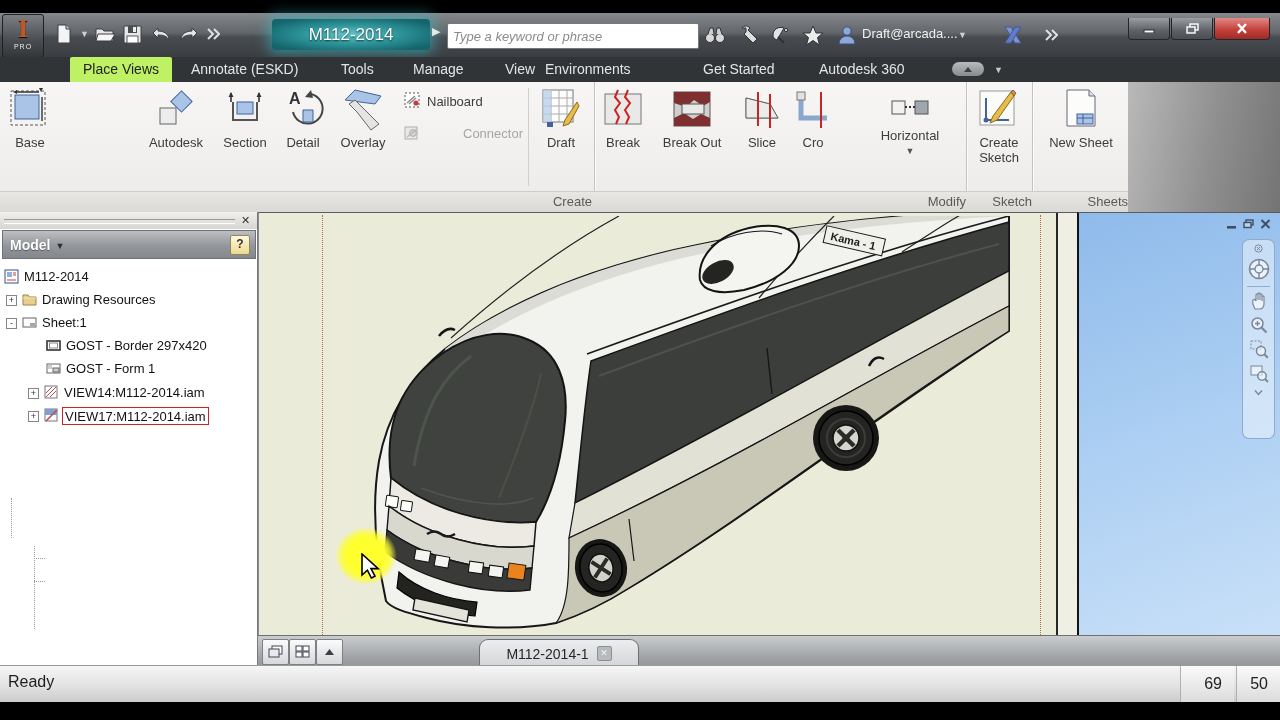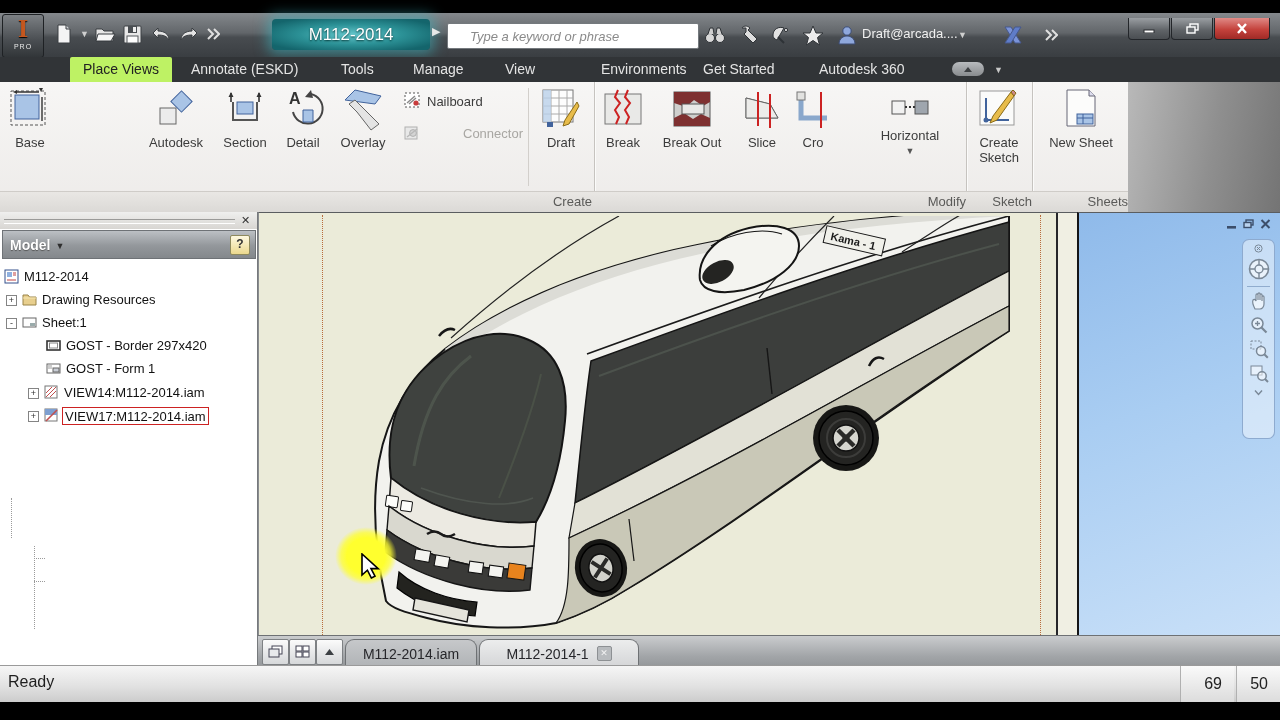--- a/index.html
+++ b/index.html
@@ -16,21 +16,21 @@
   .qat{position:absolute;top:7px;height:28px;display:flex;align-items:center;}
   .qicon{width:28px;height:26px;display:flex;align-items:center;justify-content:center;cursor:default;}
   .tb-caret{color:#cfcfcf;font-size:9px;margin:0 2px;}
   #doc-pill{position:absolute;left:272px;top:6px;width:158px;height:31px;border-radius:4px;
     background:radial-gradient(ellipse at center,#66c7cc 0%,#2c9297 45%,#14656c 85%);
     box-shadow:0 0 14px 4px rgba(60,190,200,.55);color:#fff;font-size:17px;
     display:flex;align-items:center;justify-content:center;text-shadow:0 1px 2px #033;}
   #doc-pill-arrow{position:absolute;left:432px;top:12px;color:#e8e8e8;font-size:11px;}
   #searchbox{position:absolute;left:447px;top:10px;width:250px;height:24px;background:#fff;border:1px solid #74797d;
     border-radius:2px;}
-  #searchbox input{width:240px;height:20px;margin:1px 20px;border:0;outline:none;font-family:"Liberation Sans",sans-serif;
+  #searchbox input{width:240px;height:20px;margin:1px 3px;border:0;outline:none;font-family:"Liberation Sans",sans-serif;
     font-size:13px;color:#4c1d95;background:transparent;}
   #searchbox input::placeholder{font-style:italic;color:#8a8a8a;}
   .ticon{position:absolute;top:9px;width:26px;height:26px;display:flex;align-items:center;justify-content:center;}
   #account{position:absolute;left:862px;top:13px;color:#f0f0f0;font-size:13px;}
   #acct-caret{position:absolute;left:958px;top:17px;color:#cfcfcf;font-size:9px;}
   #winbtns{position:absolute;right:10px;top:5px;display:flex;}
   .wbtn{height:21px;border:1px solid #23262a;border-top:0;border-radius:0 0 4px 4px;
     display:flex;align-items:center;justify-content:center;margin-left:1px;}
   .wbtn.min,.wbtn.max{width:40px;background:linear-gradient(#9a9ea2,#5e6266 60%,#4a4e52);}
   .wbtn.close{width:54px;background:linear-gradient(#e08a86,#c4423c 55%,#a02a26);}
@@ -247,21 +247,21 @@
       </div>
     </div>
   </div>
 
   <div id="tabrow">
     <span class="rtab active" style="left:70px">Place Views</span>
     <span class="rtab" style="left:178px">Annotate (ESKD)</span>
     <span class="rtab" style="left:328px">Tools</span>
     <span class="rtab" style="left:400px">Manage</span>
     <span class="rtab" style="left:492px">View</span>
-    <span class="rtab" style="left:588px">Environments</span>
+    <span class="rtab" style="left:532px">Environments</span>
     <span class="rtab" style="left:690px">Get Started</span>
     <span class="rtab" style="left:806px">Autodesk 360</span>
     <div id="collapse-pill">
       <svg width="10" height="7" viewBox="0 0 10 7">
         <path d="M1 6 L5 1 L9 6 Z" fill="#3c3f42"></path>
         </svg>
     </div>
     <span id="collapse-caret">▼</span>
   </div>
 
@@ -659,23 +659,20 @@
           <rect x="8" y="1" width="6" height="5" fill="#fff" stroke="#445"></rect>
         <rect x="1" y="7" width="6" height="5" fill="#fff" stroke="#445"></rect>
           <rect x="8" y="7" width="6" height="5" fill="#fff" stroke="#445"></rect>
         </svg>
     </div>
     <div class="tbbtn" style="left:58px">
       <svg width="11" height="8" viewBox="0 0 11 8">
         <path d="M1 7 L5.5 1 L10 7 Z" fill="#3c4044"></path>
         </svg>
     </div>
-    <div class="doctab inactive" style="left:87px;width:130px">
-      <span>M112-2014.iam</span>
-    </div>
     <div class="doctab active" style="left:221px;width:158px">
       <span>M112-2014-1</span>
       <span class="tabx">✕</span>
     </div>
   </div>
 
   <div id="statusbar">
     <span id="status-msg">Ready</span>
     <div class="scell" style="right:46px;width:54px">
       <span>69</span>

